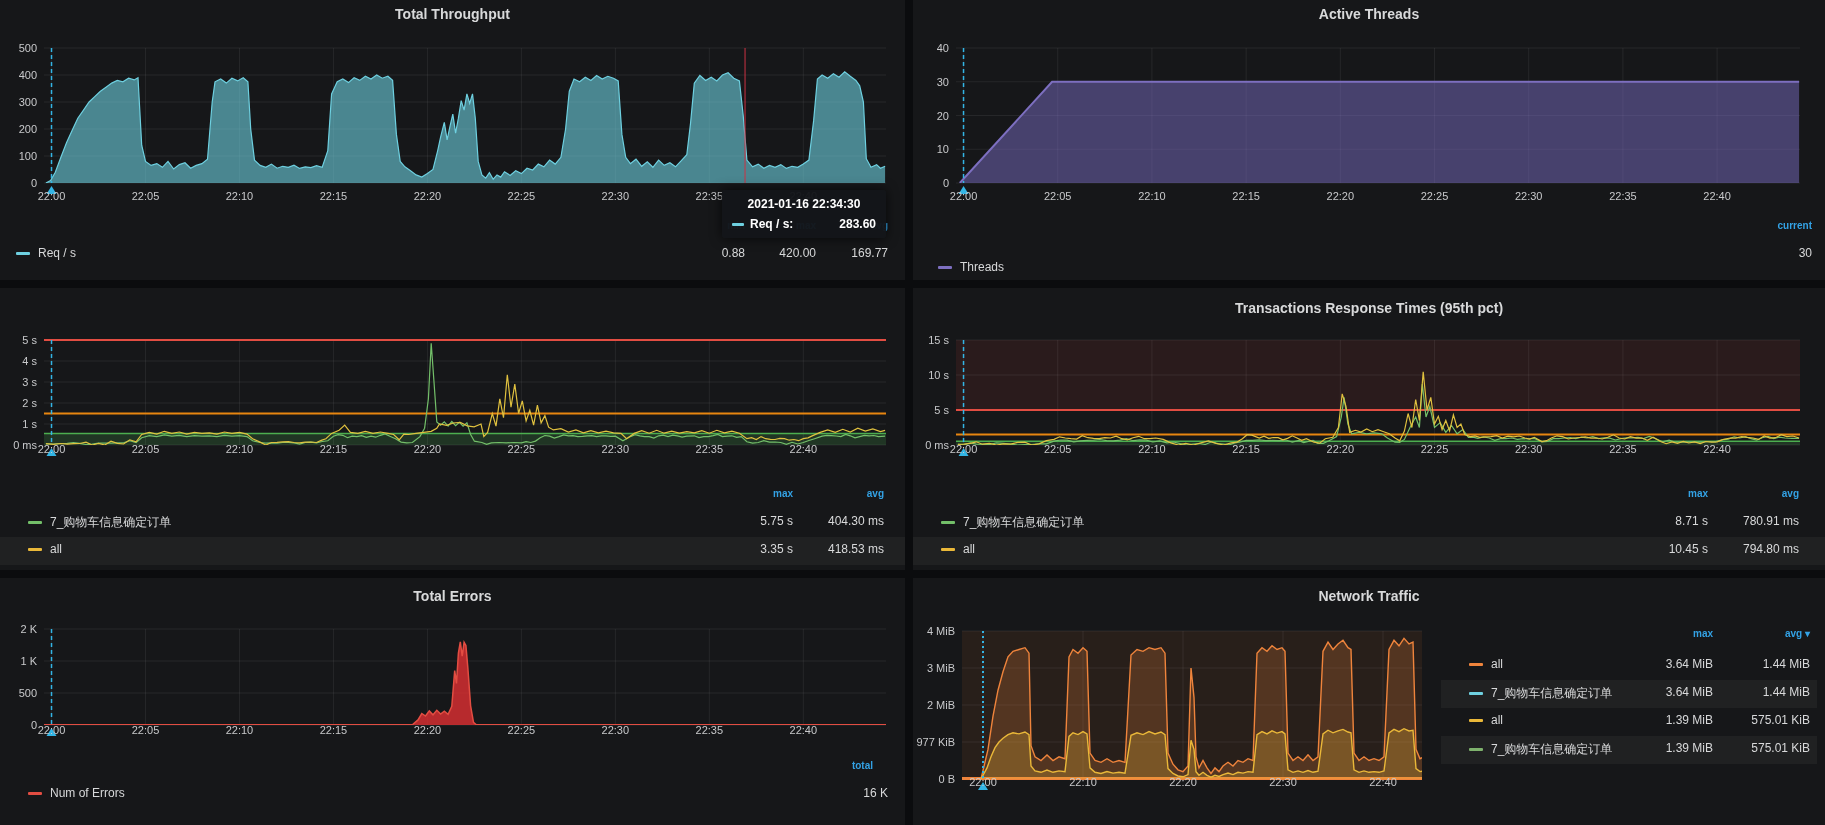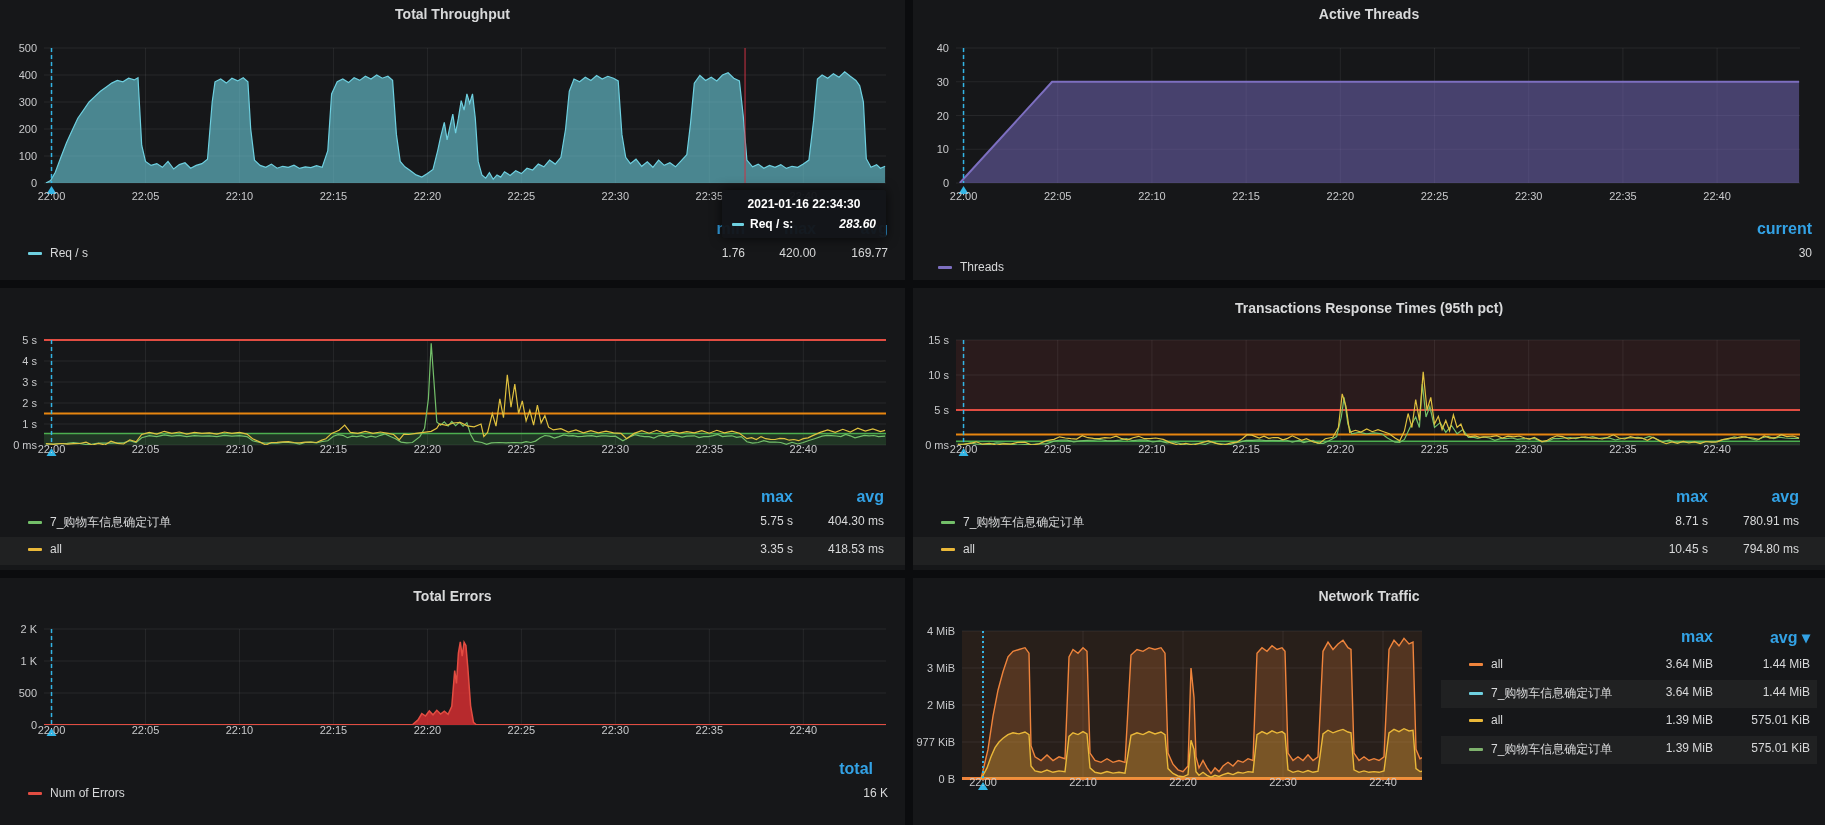--- a/index.html
+++ b/index.html
@@ -2,33 +2,33 @@
 <html><head>
 <meta charset="utf-8">
 <style>
   html,body{margin:0;padding:0;background:#0b0c0e;}
   #screen{position:relative;width:1825px;height:825px;background:#0b0c0e;overflow:hidden;
           font-family:"Liberation Sans",sans-serif;color:#d8d9da;}
   .panel{position:absolute;background:#161719;overflow:hidden;}
   .panel-title{position:absolute;left:0;right:0;text-align:center;font-size:14px;font-weight:600;color:#d8d9da;cursor:pointer;}
   svg.plot{position:absolute;left:0;top:0;}
   .tick{font-size:11px;fill:#c8c9cb;}
-  .legend-h-cell{position:absolute;font-size:16px;font-weight:600;color:#33a2e5;cursor:pointer;}
+  .legend-h-cell{position:absolute;font-size:10px;font-weight:600;color:#33a2e5;cursor:pointer;}
   .legend-row{position:absolute;left:0;right:0;}
   .legend-row.alt{background:rgba(255,255,255,0.045);}
   .dash{display:inline-block;width:14px;height:3px;border-radius:1px;vertical-align:middle;margin-right:8px;}
   .legend-label{font-size:12px;color:#d8d9da;cursor:pointer;white-space:nowrap;}
   .legend-val{position:absolute;font-size:12px;color:#d8d9da;}
   .tooltip{position:absolute;background:rgba(20,22,26,0.97);border-radius:3px;box-shadow:0 0 12px rgba(0,0,0,0.7);
            padding:7px 10px;z-index:30;font-size:12px;}
   .tooltip .tt-time{font-weight:700;color:#ffffff;text-align:center;white-space:nowrap;}
   .tooltip .tt-row{display:flex;align-items:center;margin-top:6px;white-space:nowrap;}
   .tooltip .tt-dash{width:12px;height:3px;border-radius:1px;margin-right:6px;}
   .tooltip .tt-label{font-weight:700;color:#ffffff;}
-  .tooltip .tt-val{font-weight:700;color:#ffffff;margin-left:auto;padding-left:16px;font-style:italic;}
+  .tooltip .tt-val{font-weight:700;color:#ffffff;margin-left:auto;padding-left:16px;}
 </style>
 </head>
 <body>
 
 <div id="screen">
   <div class="panel" id="p1" style="left:0;top:0;width:905px;height:280px;">
     <div class="panel-title" style="top:6px;">Total Throughput</div>
     <svg class="plot" width="905" height="280">
         <defs>
           <clipPath id="clip0">
@@ -76,22 +76,22 @@
       <div class="tt-row">
         <span class="tt-dash" id="tt-dash" style="background: rgb(110, 208, 224);"></span>
         <span class="tt-label">Req / s:</span>
         <span class="tt-val">283.60</span>
       </div>
     </div>
   <div class="legend-h-cell" style="top: 220px; right: 160px;">min</div>
       <div class="legend-h-cell" style="top: 220px; right: 89px;">max</div>
       <div class="legend-h-cell" style="top: 220px; right: 17px;">avg</div>
       <div class="legend-row" style="top: 241px; height: 27px; left: 0px; width: 905px; right: auto;">
-        <span class="legend-label" style="position: absolute; left: 28px; top: 5px;"><span class="dash" style="background: rgb(110, 208, 224);"></span>Req / s</span>
-        <span class="legend-val" style="top: 5px; right: 160px;">1.76</span>
+        <span class="legend-label" style="position: absolute; left: 16px; top: 5px;"><span class="dash" style="background: rgb(110, 208, 224);"></span>Req / s</span>
+        <span class="legend-val" style="top: 5px; right: 160px;">0.88</span>
         <span class="legend-val" style="top: 5px; right: 89px;">420.00</span>
         <span class="legend-val" style="top: 5px; right: 17px;">169.77</span>
       </div>
     </div>
   <div class="panel" id="p2" style="left:913px;top:0;width:912px;height:280px;">
     <div class="panel-title" style="top:6px;">Active Threads</div>
     <svg class="plot" width="912" height="280">
         <defs>
           <clipPath id="clip1">
             <rect x="43" y="48" width="844" height="135"></rect>

